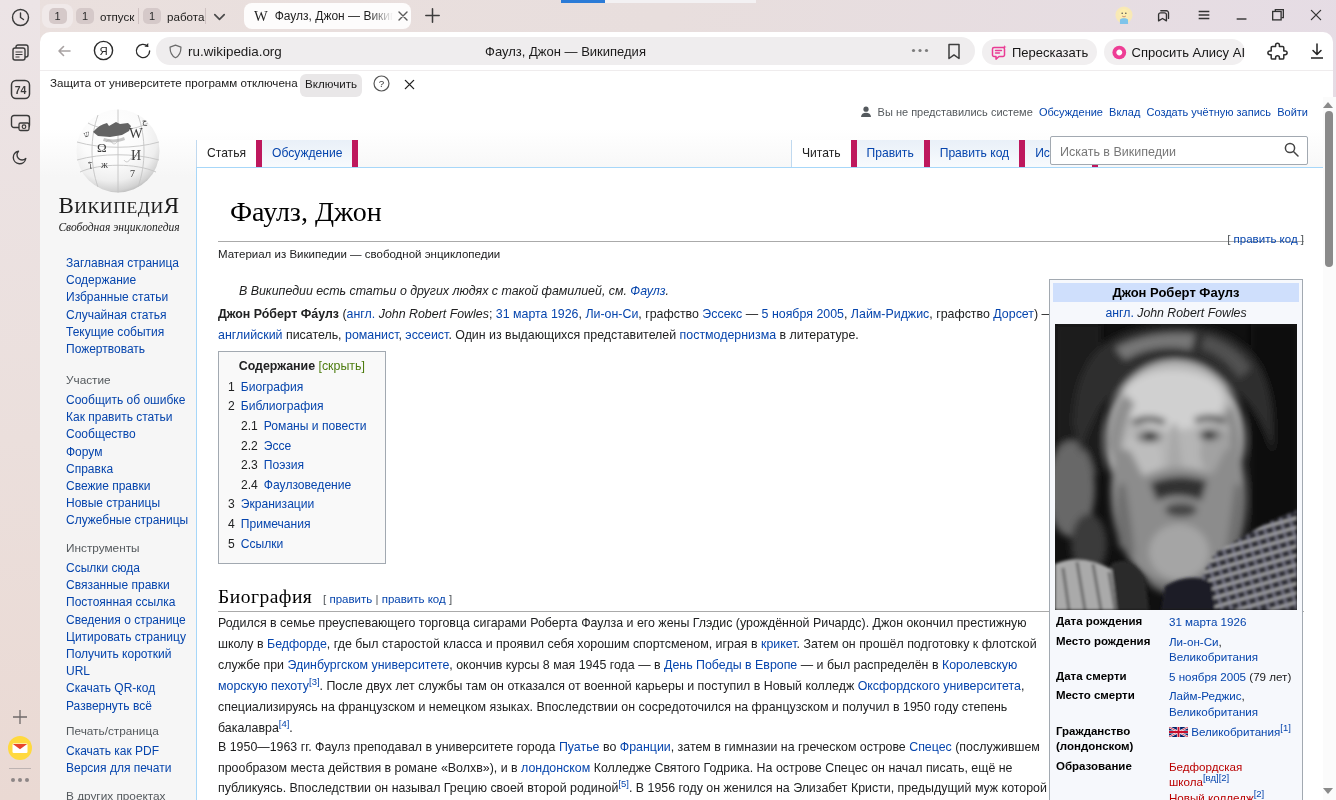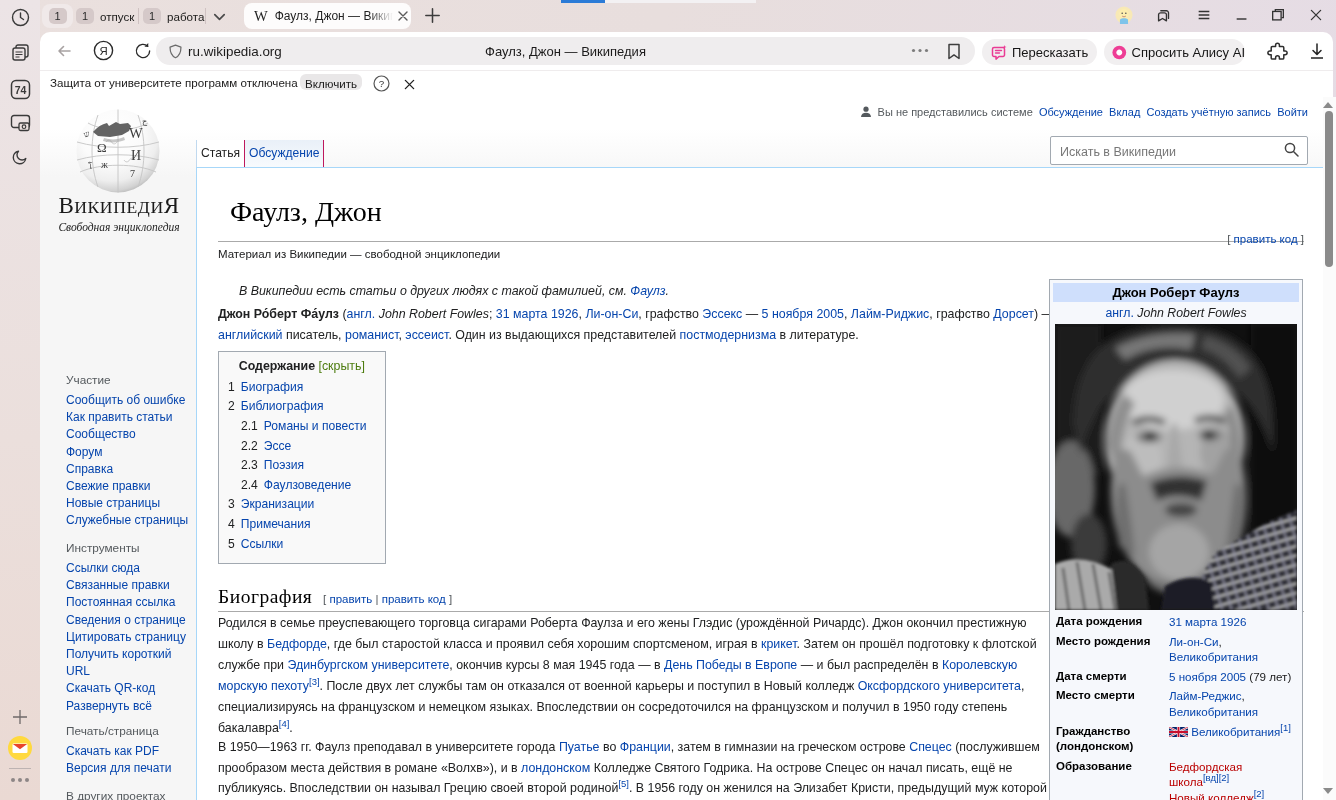--- a/index.html
+++ b/index.html
@@ -28,36 +28,36 @@
 #card{position:absolute;left:40px;top:32px;width:1293px;height:768px;background:#fff;
   border-radius:10px 10px 0 0}
 #addr-row{position:absolute;left:0;top:0;width:100%;height:38px;border-bottom:1px solid #efeced}
 #urlfield{position:absolute;left:116px;top:5px;width:819px;height:28px;border-radius:14px;background:#efedee}
 #urltext{position:absolute;left:32px;top:7px;font-size:13.4px;color:#1c1b1b}
 #pagetitle{position:absolute;left:0;width:100%;top:7px;text-align:center;font-size:13px;color:#1c1b1b}
 .pillbtn{position:absolute;top:7px;height:26px;border-radius:13px;background:#f1eff0;
   display:flex;align-items:center;font-size:13px;color:#161616;white-space:nowrap}
 #notif{position:absolute;left:0;top:39px;width:100%;height:26px;background:#fff;
   border-bottom:1px solid #e7e7e7;font-size:11.6px;color:#1c1b1b}
-#notif .btn{position:absolute;left:260px;top:3px;width:62px;height:16px;background:#e9e7e8;
+#notif .btn{position:absolute;left:260px;top:3px;width:62px;height:23px;background:#e9e7e8;
   border-radius:6px;text-align:center;line-height:20px;font-size:11.6px}
 
 #wiki{position:absolute;left:40px;top:97px;width:1296px;height:703px;background:#f6f6f6;overflow:hidden;
   font-family:"Liberation Sans",sans-serif;color:#202122}
 #pagebase{position:absolute;left:0;top:0;width:100%;height:80px;
   background:linear-gradient(#ffffff 0%,#ffffff 40%,#f6f6f6 100%)}
 #personal{position:absolute;right:28px;top:9px;font-size:11px;color:#54595d}
 #personal a{color:#0645ad;text-decoration:none}
 #content{position:absolute;left:156px;top:70px;width:1128px;height:633px;background:#fff;
   border-left:1px solid #a7d7f9;border-top:1px solid #a7d7f9}
 
 .wtab{position:absolute;top:44px;height:26px;display:flex;align-items:flex-end;
   font-size:12.1px;white-space:nowrap}
-.wtab .t{padding:6px 4px 7px;background:linear-gradient(#e9f0f8 0,#f7fafd 95%);
-  border-right:1px solid #be185d;color:#0645ad}
+.wtab .t{padding:6px 10px 7px;background:linear-gradient(#e9f0f8 0,#f7fafd 95%);
+  border-right:6px solid #be185d;color:#0645ad}
 .wtab .t.first{border-left:1px solid #c0d9ef}
 .wtab .t.sel{background:#fff;color:#222}
 #searchbox{position:absolute;left:1010px;top:39px;width:258px;height:29px;background:#fff;
   border:1px solid #a2a9b1;border-radius:2px;box-sizing:border-box}
 #searchbox .ph{position:absolute;left:9px;top:8px;font-size:12.5px;color:#777}
 
 #wikilogo{position:absolute;left:36px;top:12px;width:84px;height:84px}
 #wordmark{position:absolute;left:0px;top:96px;width:158px;text-align:center;
   font-family:Liberation Serif, serif;font-size:22.5px;color:#1a1a1a;letter-spacing:.3px}
 #wordmark .big{font-size:23px}
@@ -276,20 +276,30 @@
       <text x="21" y="43" font-size="13">Ω</text>
       <text x="25" y="59" font-size="10">ж</text>
       <text x="54" y="68" font-size="10">7</text>
       <text x="8" y="28" font-size="8" transform="rotate(-18 10 26)">ש</text>
       <text x="66" y="15" font-size="8">ح</text>
       <text x="12" y="60" font-size="8">โ</text>
     </g>
   </svg>
   <div id="wordmark"><span class="big">В</span><span class="sc">ИКИПЕДИ</span><span class="big">Я</span><span class="sub">Свободная энциклопедия</span></div>
 
+  <div class="navsec" style="top:158px">
+    <ul>
+      <li><a>Заглавная страница</a></li>
+      <li><a>Содержание</a></li>
+      <li><a>Избранные статьи</a></li>
+      <li><a>Случайная статья</a></li>
+      <li><a>Текущие события</a></li>
+      <li><a>Пожертвовать</a></li>
+    </ul>
+  </div>
   <div class="navsec" style="top:444px">
     <div class="navhead">Инструменты</div>
     <ul>
       <li><a>Ссылки сюда</a></li>
       <li><a>Связанные правки</a></li>
       <li><a>Постоянная ссылка</a></li>
       <li><a>Сведения о странице</a></li>
       <li><a>Цитировать страницу</a></li>
       <li><a>Получить короткий<br>URL</a></li>
       <li><a>Скачать QR-код</a></li>
@@ -316,20 +326,26 @@
       <li><a>Версия для печати</a></li>
     </ul>
   </div>
   <div class="navsec" style="top:692px">
     <div class="navhead">В других проектах</div>
   </div>
 
   <div class="wtab" style="left:156px">
     <div class="t sel first">Статья</div>
       <div class="t">Обсуждение</div>
+  </div>
+  <div class="wtab" style="left:751px">
+    <div class="t sel first">Читать</div>
+      <div class="t">Править</div>
+      <div class="t">Править код</div>
+      <div class="t">История</div>
   </div>
   <div id="searchbox">
     <div class="ph">Искать в Википедии</div>
     <svg class="abs" style="right:8px;top:5px" width="15" height="15" viewBox="0 0 15 15">
         <circle cx="6" cy="6" r="4.6" fill="none" stroke="#444" stroke-width="1.5"></circle>
         <path d="M9.5 9.5L14 14" stroke="#444" stroke-width="1.5" stroke-linecap="round"></path>
       </svg>
   </div>
 
   <div id="content">

